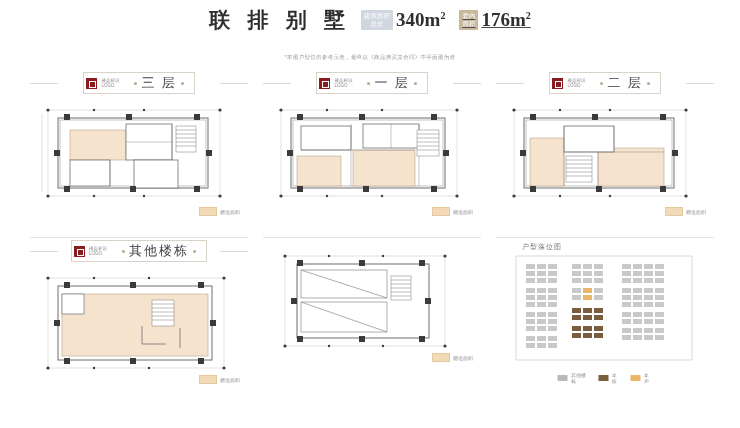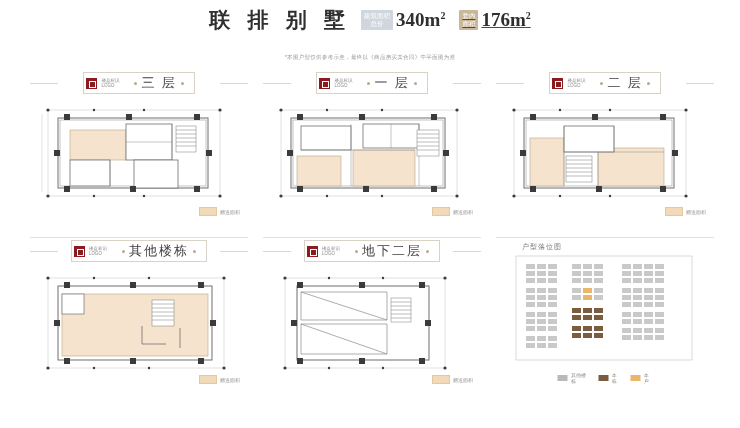--- a/index.html
+++ b/index.html
@@ -397,29 +397,20 @@
         </g>
       </svg>
       <div class="legend">
         <span class="legend-swatch"></span>
         <span class="legend-label">赠送面积</span>
       </div>
     </div>
   </div>
 
   <div class="card">
-    <div class="card-head">
-      <div class="badge">
-        <span class="badge-logo"></span>
-        <span class="badge-sub">楼盘标识<br>LOGO</span>
-        <span class="dot"></span>
-        <span class="badge-name">地下二层</span>
-        <span class="dot"></span>
-      </div>
-    </div>
     <div class="plan">
       <svg width="210" height="118" viewBox="0 0 210 118">
         <g stroke="#6f6f6f" fill="none" stroke-width="1">
           <rect x="30" y="22" width="132" height="74"></rect>
         </g>
         <g stroke="#8a8a8a" fill="none" stroke-width="0.7">
           <path d="M34 28 L120 28 L120 56 L34 56 Z"></path>
           <path d="M34 28 L120 56"></path>
           <path d="M34 60 L120 60 L120 90 L34 90 Z"></path>
           <path d="M34 60 L120 90"></path>

